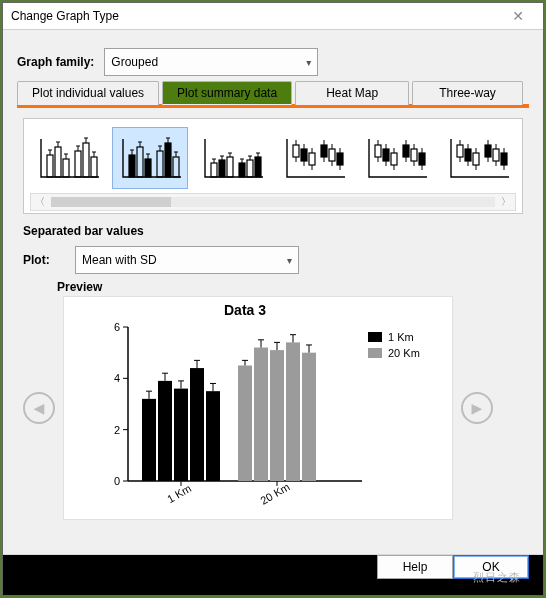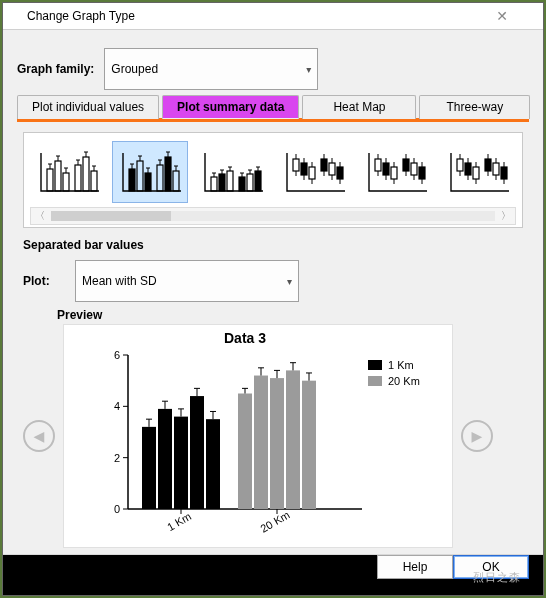--- a/index.html
+++ b/index.html
@@ -1,26 +1,26 @@
 <!DOCTYPE html>
 <html><head>
 <meta charset="utf-8">
 <style>
   html,body{margin:0;padding:0;font-family:"Segoe UI",Tahoma,sans-serif;font-size:12px;color:#000;background:#5a7a3a;}
   .window{position:relative;width:542px;height:594px;margin:2px;background:#f0f0f0;border:1px solid #646464;box-sizing:border-box;}
-  .titlebar{height:26px;line-height:26px;padding:0 24px;background:#fff;border-bottom:1px solid #d0d0d0;font-size:12px;display:flex;align-items:center;justify-content:space-between;}
+  .titlebar{height:26px;line-height:26px;padding:0 8px;background:#fff;border-bottom:1px solid #d0d0d0;font-size:12px;display:flex;align-items:center;justify-content:space-between;}
   .titlebar .close{width:34px;height:20px;display:flex;align-items:center;justify-content:center;color:#888;font-size:14px;}
   .body{padding:10px 14px 0 14px;}
   .row{display:flex;align-items:center;margin:8px 0 4px 0;}
   .lbl{font-weight:600;margin-right:10px;}
-  .select{height:22px;border:1px solid #a0a0a0;background:#fdfdfd;display:flex;align-items:center;justify-content:space-between;padding:9px 6px;font-size:12px;}
+  .select{height:22px;border:1px solid #a0a0a0;background:#fdfdfd;display:flex;align-items:center;justify-content:space-between;padding:2px 6px;font-size:12px;}
   .select .chev{font-size:10px;color:#555;}
   .tabs{display:flex;border-bottom:4px solid #f97316;margin-top:0;}
   .tab{flex:0 0 auto;padding:4px 14px;border:1px solid #b5b5b5;border-bottom:none;margin-right:3px;border-radius:2px 2px 0 0;background:#f0f0f0;position:relative;top:1px;}
-  .tab.active{background:#d946ef;font-weight:700;border-bottom:1px solid #f0f0f0;}
+  .tab.active{background:#4d7c0f;font-weight:400;border-bottom:1px solid #f0f0f0;}
   .tabpane{border-top:none;padding:10px 6px 6px 6px;}
   .thumbs{border:1px solid #c8c8c8;background:#fff;padding:8px 6px 2px 6px;}
   .thumbrow{display:flex;gap:6px;overflow:hidden;}
   .thumb{width:78px;height:60px;display:flex;align-items:center;justify-content:center;border:1px solid transparent;}
   .thumb.sel{background:#cfe8ff;border:1px solid #8ab4e8;}
   .scrollbar{display:flex;align-items:center;justify-content:space-between;height:16px;margin-top:4px;border:1px solid #dcdcdc;background:#f5f5f5;font-size:10px;color:#666;padding:0 4px;}
   .scrollbar .track{flex:1;height:10px;margin:0 6px;background:#eaeaea;position:relative;}
   .scrollbar .handle{position:absolute;left:0;top:0;height:10px;width:120px;background:#cfcfcf;}
   .section-title{font-weight:600;margin:10px 0 4px 0;}
   .preview-label{font-weight:600;margin:4px 0 2px 34px;}

